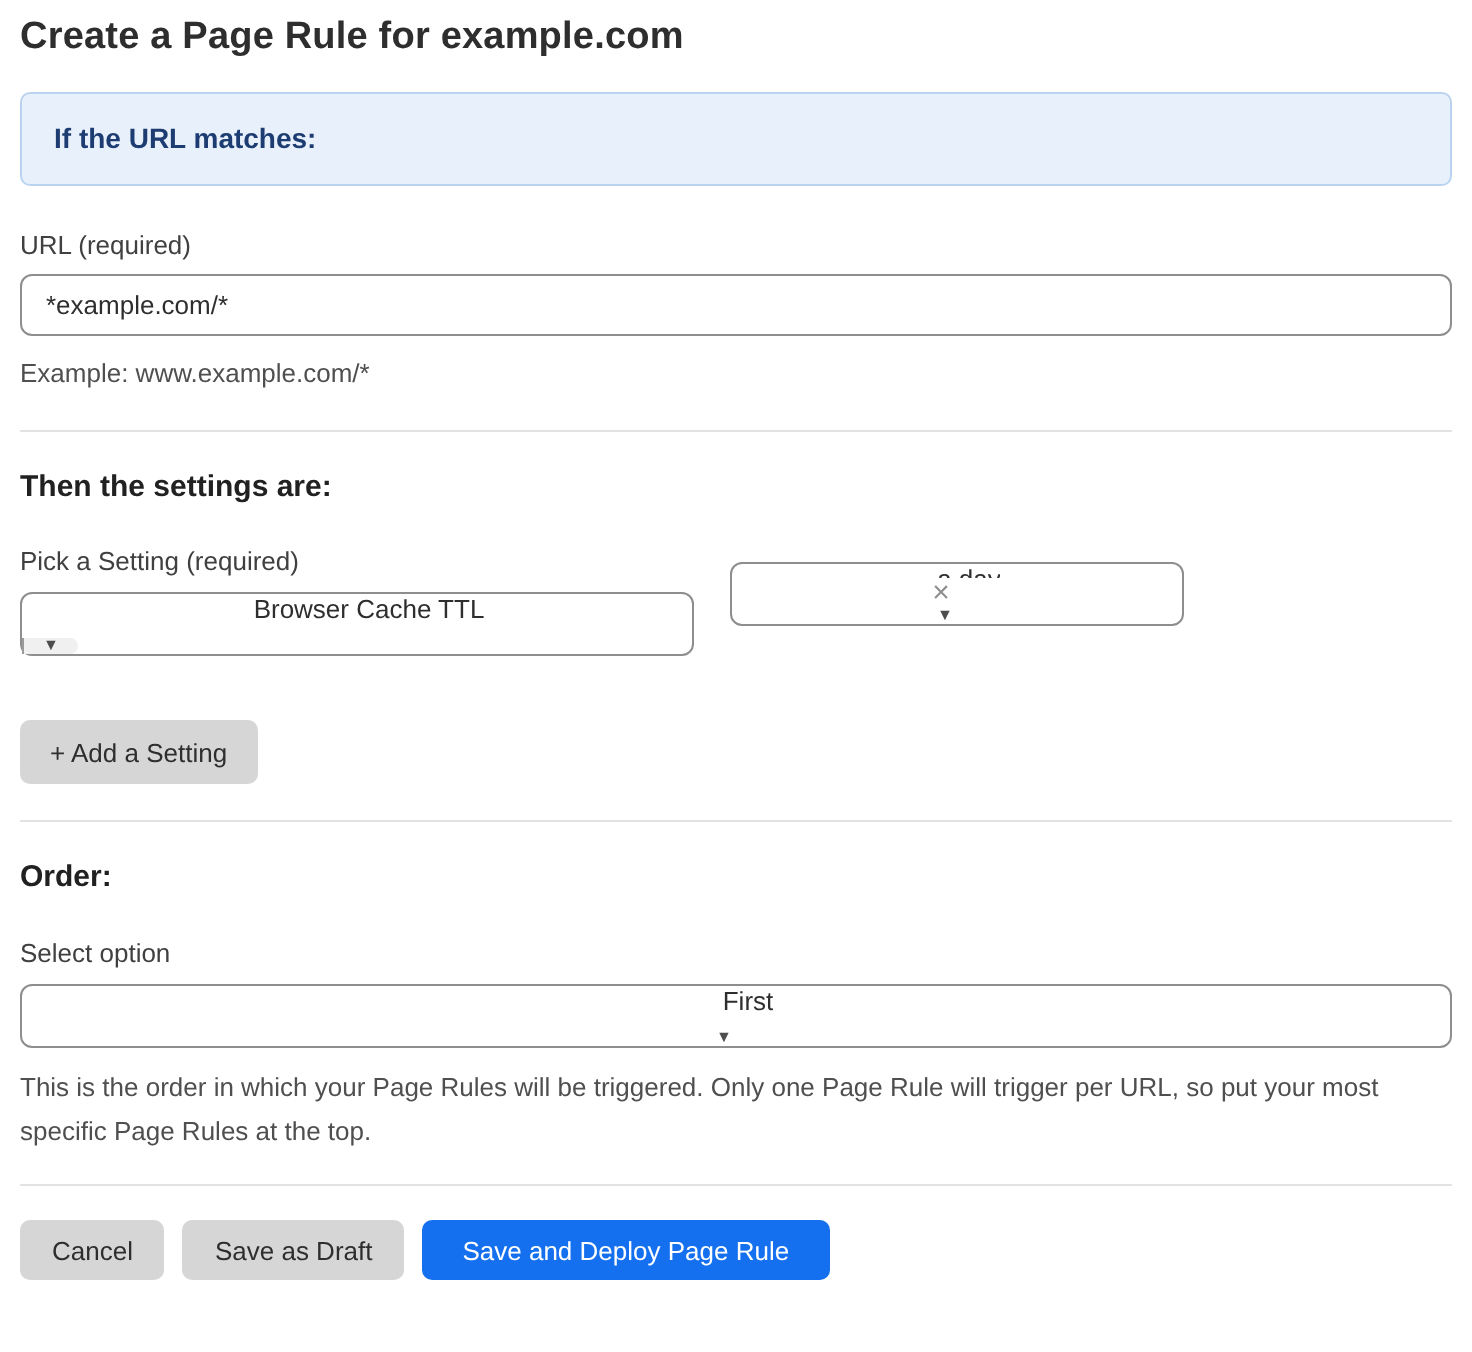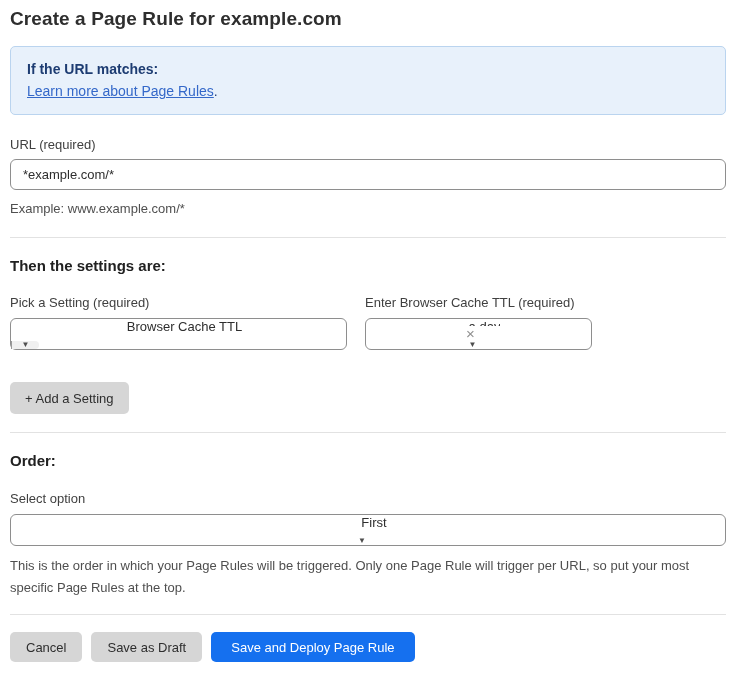--- a/index.html
+++ b/index.html
@@ -151,21 +151,20 @@
 </style>
 </head>
 <body>
 
 
 
 <h1 class="page-title">Create a Page Rule for example.com</h1>
 
 <div class="info-box">
   <div class="info-heading">If the URL matches:</div>
-  <div><a class="info-link">Learn more about Page Rules</a><span>.</span></div>
 </div>
 
 <div class="field-label url-label">URL (required)</div>
 <input class="text-input" type="text" value="*example.com/*" style="">
 <div class="helper-text">Example: www.example.com/*</div>
 
 <hr class="divider">
 
 <div class="section-heading">Then the settings are:</div>
 
@@ -173,21 +172,20 @@
   <div class="settings-col-1">
     <div class="field-label">Pick a Setting (required)</div>
     <div class="select">
       <span class="select-value">Browser Cache TTL</span>
       <span class="arrow-box">
           <span class="arrow-glyph">▼</span>
         </span>
     </div>
   </div>
   <div class="settings-col-2">
-    <div class="field-label">Enter Browser Cache TTL (required)</div>
     <div class="select">
       <span class="select-value">a day</span>
       <span class="clear-glyph">×</span>
       <span class="arrow-glyph combo-arrow">▼</span>
     </div>
   </div>
 </div>
 
 <button class="btn btn-gray add-setting-btn">+ Add a Setting</button>
 

